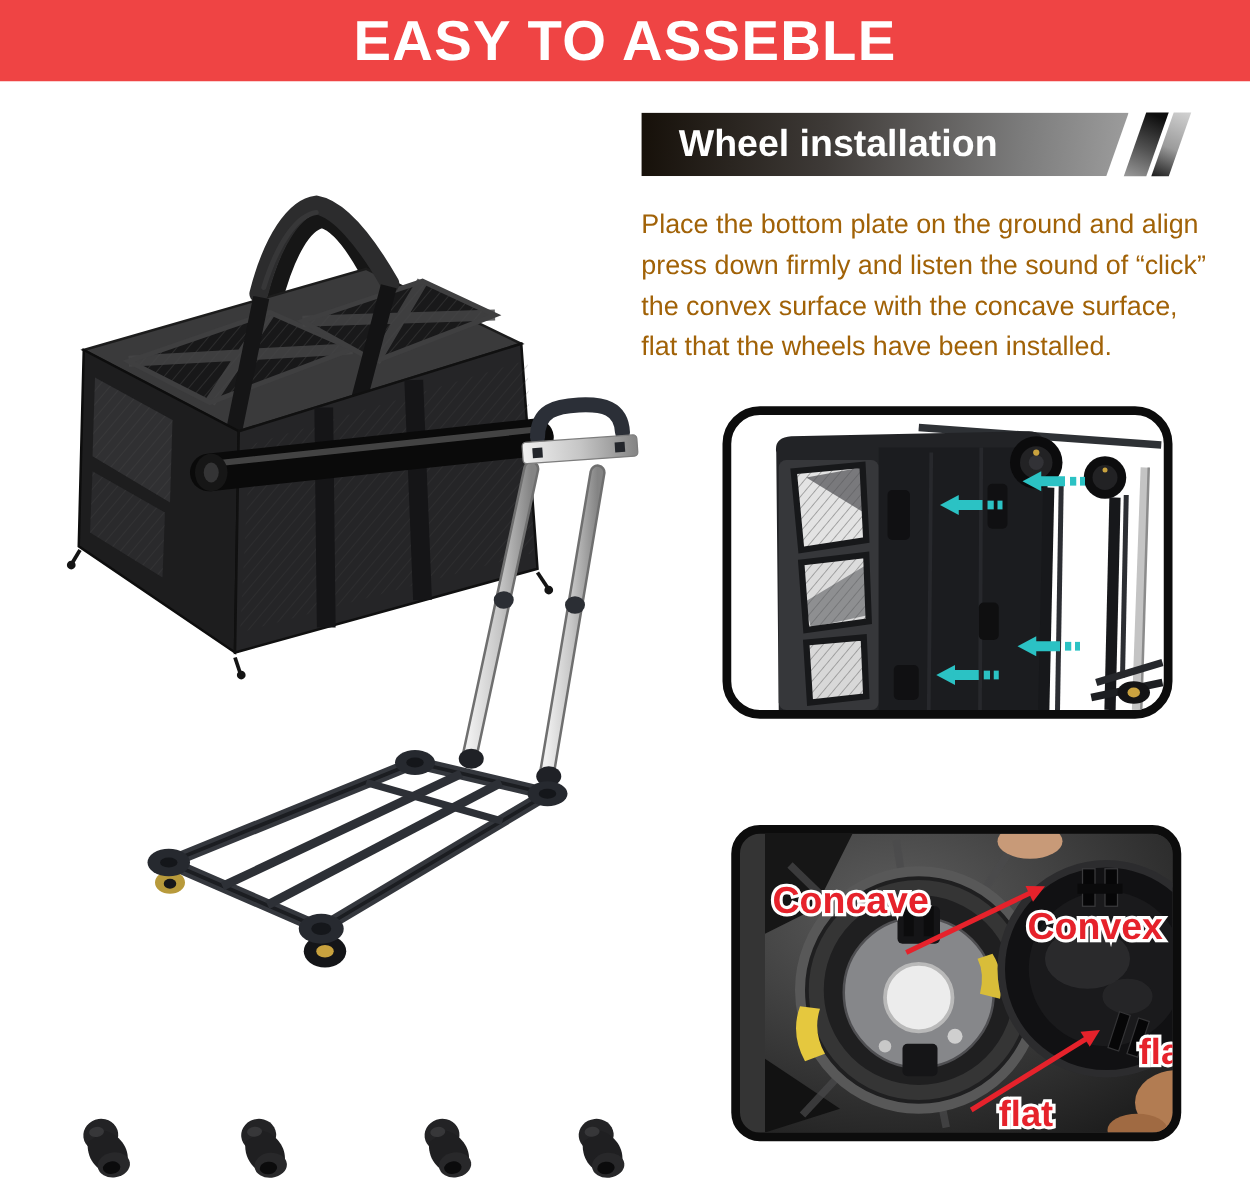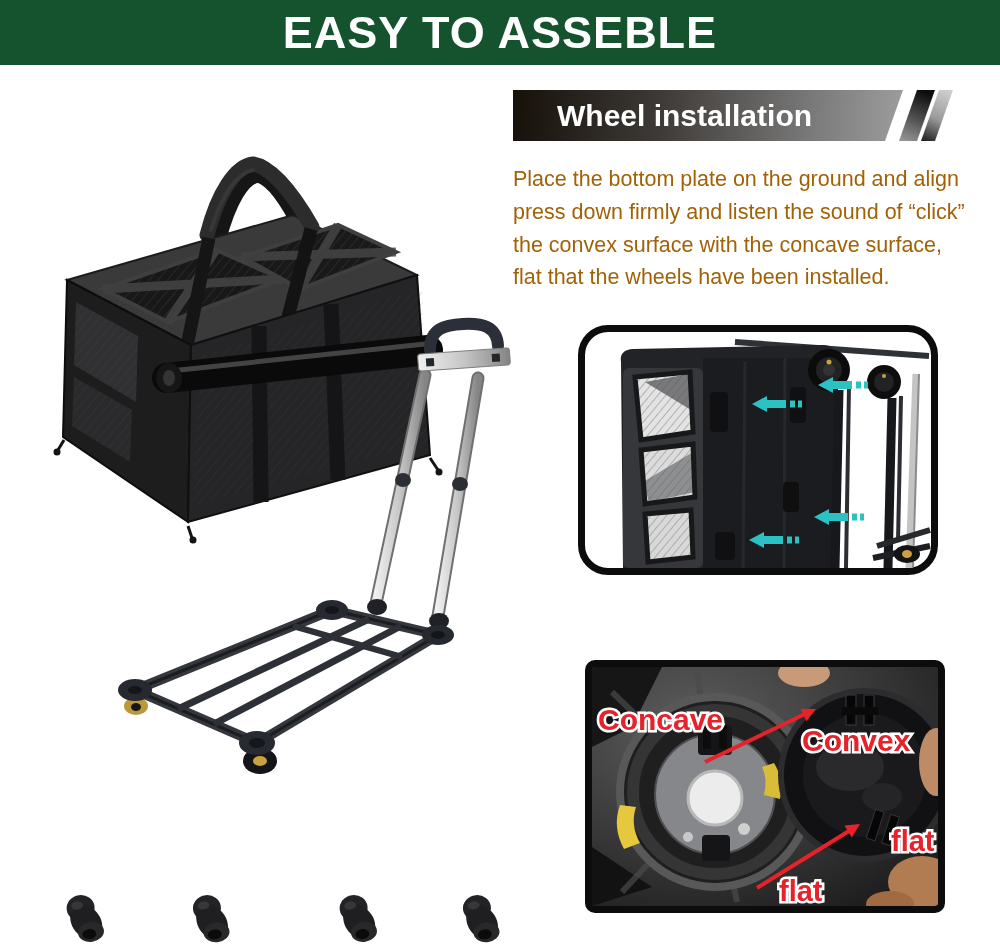--- a/index.html
+++ b/index.html
@@ -33,21 +33,21 @@
     position: absolute; left: 513px; top: 90px;
     width: 390px; height: 51px;
     background: linear-gradient(94deg, #161009 0%, #3e3a37 38%, #7c7c7c 78%, #9d9d9d 100%);
     clip-path: polygon(0 0, 100% 0, calc(100% - 18px) 100%, 0 100%);
   }
   .section-banner-title {
     color: #ffffff;
     font-weight: bold;
     font-size: 30px;
     line-height: 51px;
-    padding-left: 44px;
+    padding-left: 30px;
     white-space: nowrap;
   }
   .stripe { position: absolute; top: 90px; height: 51px; }
   .stripe-1 {
     left: 908px; width: 18px;
     transform: skewX(-19.4deg);
     background: linear-gradient(200deg, #0e0e0e 10%, #4f4f4f 55%, #9a9a9a 100%);
   }
   .stripe-2 {
     left: 930px; width: 14px;
@@ -74,38 +74,39 @@
   }
   .photo-assembly {
     left: 578px; top: 325px;
     width: 360px; height: 250px;
     border-radius: 30px;
     background: #ffffff;
   }
   .photo-detail {
     left: 585px; top: 660px;
     width: 360px; height: 253px;
-    border-radius: 10px;
+    border-radius: 23px;
     background: #343434;
+    padding-left: 20px;
   }
   .photo svg { display: block; }
 
   .left-art { position: absolute; left: 20px; top: 150px; width: 520px; height: 800px; }
 
   svg text {
     font-family: "Liberation Sans", sans-serif;
     font-weight: bold;
   }
 </style>
 </head>
 <body>
 
 <div class="stage">
 
-  <div class="top-banner" style="background-color: #14532d;">
+  <div class="top-banner" style="background-color: #ef4444;">
     <div class="top-banner-title">EASY TO ASSEBLE</div>
   </div>
 
   <div class="section-banner">
     <div class="section-banner-title">Wheel installation</div>
   </div>
   <div class="stripe stripe-1"></div>
   <div class="stripe stripe-2"></div>
 
   <div class="instructions">

